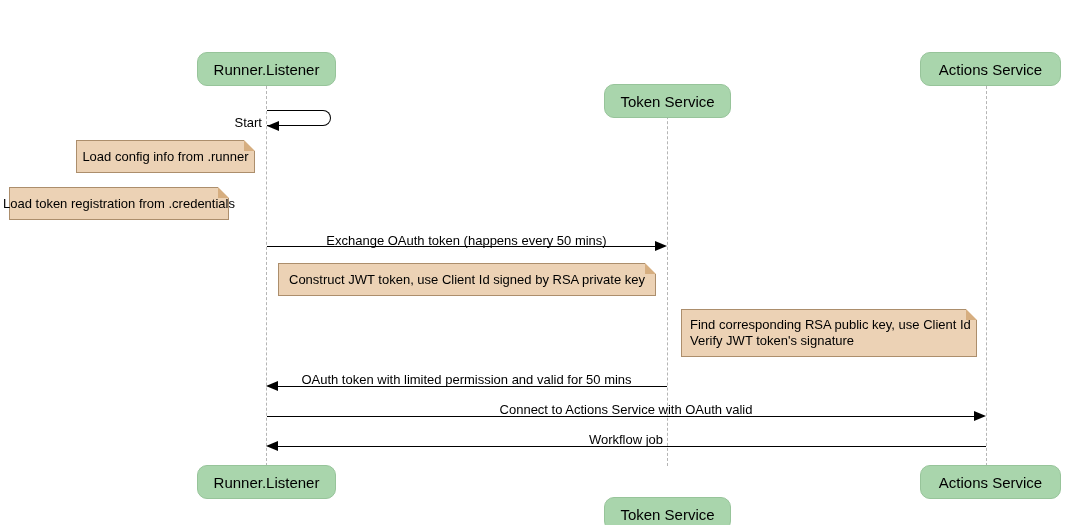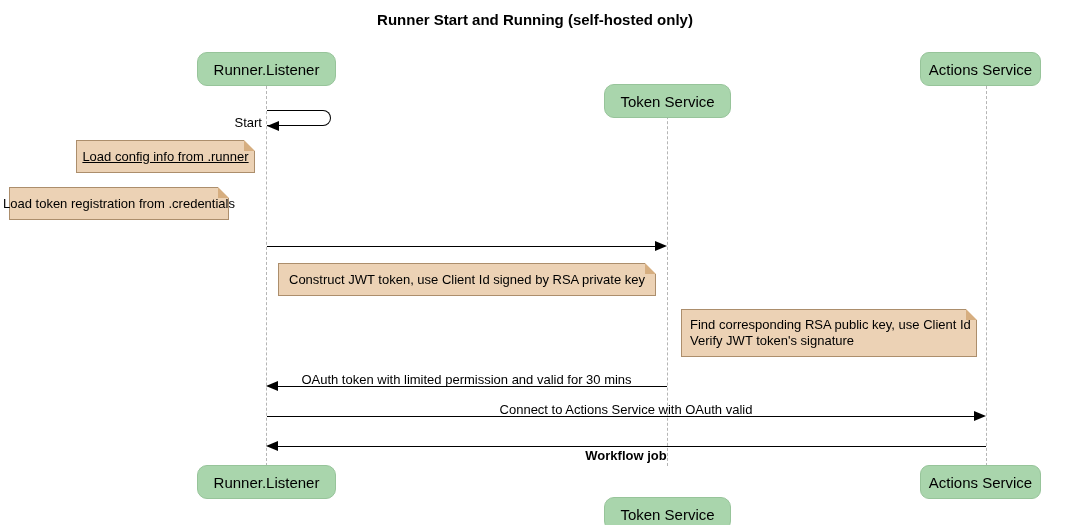--- a/index.html
+++ b/index.html
@@ -23,45 +23,45 @@
   .participant {
     position:absolute; height:34px; background:#a9d5ac;
     border:1px solid #97c49a; border-radius:10px;
     display:flex; align-items:center; justify-content:center;
     font-size:15px; white-space:nowrap;
   }
   .p-top    { top:52px; }
   .p-bottom { top:465px; }
   .p-runner  { left:197px; width:139px; }
   .p-token   { left:604px; width:127px;margin-top:32px; }
-  .p-actions { left:920px; width:121px;border-radius:9px; }
+  .p-actions { left:920px; width:141px; }
 
   .note {
     position:absolute; background:#ecd2b5; border:1px solid #ac8e6c;
     font-size:13px; line-height:16px; display:flex; align-items:center;
     padding:0 8px; white-space:nowrap;
   }
   .note::after { 
     content:""; position:absolute; top:-1px; right:-1px; width:0; height:0;
     border-style:solid; border-width:0 11px 11px 0;
     border-color:#ffffff #ffffff #d6ae80 #d6ae80;
   }
   .note-center { justify-content:center; }
-  .note-1 { left:76px;  top:140px; width:179px; height:33px;text-decoration:underline; }
+  .note-1 { left:76px;  top:140px; width:179px; height:33px; }
   .note-2 { left:9px;   top:187px; width:220px; height:33px; }
   .note-3 { left:278px; top:263px; width:378px; height:33px; }
   .note-4 { left:681px; top:309px; width:296px; height:48px; display:block; padding-top:7px; }
 
   .msg-label { position:absolute; font-size:13px; white-space:nowrap; }
   .lbl-center { text-align:center; }
   .lbl-start    { left:202px; top:103px; width:60px;  text-align:right;margin-top:12px; }
   .lbl-exchange { left:266px; top:233px; width:401px; }
   .lbl-oauth    { left:266px; top:372px; width:401px; }
   .lbl-connect  { left:266px; top:402px; width:720px; }
-  .lbl-workflow { left:266px; top:448px; width:720px;font-weight:bold; }
+  .lbl-workflow { left:266px; top:432px; width:720px; }
 
   .msg-line { position:absolute; height:0; border-top:1.3px solid #000; }
   .line-exchange { left:267px; top:246px; width:392px; }
   .line-oauth    { left:276px; top:386px; width:391px; }
   .line-connect  { left:267px; top:416px; width:711px; }
   .line-workflow { left:276px; top:446px; width:710px; }
 
   .self-loop {
     position:absolute; left:267px; top:110px; width:64px; height:16px;
     border:1.3px solid #000; border-left:none; border-radius:0 9px 9px 0;
@@ -74,48 +74,48 @@
   .ah-oauth    { left:266px; top:381px; }
   .ah-connect  { left:974px; top:411px; }
   .ah-workflow { left:266px; top:441px; }
   .ah-self     { left:267px; top:121px; }
 </style>
 </head>
 <body>
 
 <div class="canvas">
 
-  <div class="title">Runner Start and Running (self-hosted only)</div>
 
   <div class="lifeline ll-runner"></div>
   <div class="lifeline ll-token"></div>
   <div class="lifeline ll-actions"></div>
 
   <div class="participant p-top p-runner">Runner.Listener</div>
   <div class="participant p-top p-token">Token Service</div>
   <div class="participant p-top p-actions">Actions Service</div>
 
   <div class="msg-label lbl-start">Start</div>
   <div class="self-loop"></div>
   <div class="arrowhead ah-left ah-self"></div>
 
   <div class="note note-center note-1">Load config info from .runner</div>
   <div class="note note-center note-2">Load token registration from .credentials</div>
 
+  <div class="msg-label lbl-center lbl-exchange">Exchange OAuth token (happens every 50 mins)</div>
   <div class="msg-line line-exchange"></div>
   <div class="arrowhead ah-right ah-exchange"></div>
 
   <div class="note note-4">
     <div>Find corresponding RSA public key, use Client Id</div>
     <div>Verify JWT token's signature</div>
   </div>
 
   <div class="note note-center note-3">Construct JWT token, use Client Id signed by RSA private key</div>
 
-  <div class="msg-label lbl-center lbl-oauth">OAuth token with limited permission and valid for 30 mins</div>
+  <div class="msg-label lbl-center lbl-oauth">OAuth token with limited permission and valid for 50 mins</div>
   <div class="msg-line line-oauth"></div>
   <div class="arrowhead ah-left ah-oauth"></div>
 
   <div class="msg-label lbl-center lbl-connect">Connect to Actions Service with OAuth valid</div>
   <div class="msg-line line-connect"></div>
   <div class="arrowhead ah-right ah-connect"></div>
 
   <div class="msg-label lbl-center lbl-workflow">Workflow job</div>
   <div class="msg-line line-workflow"></div>
   <div class="arrowhead ah-left ah-workflow"></div>

